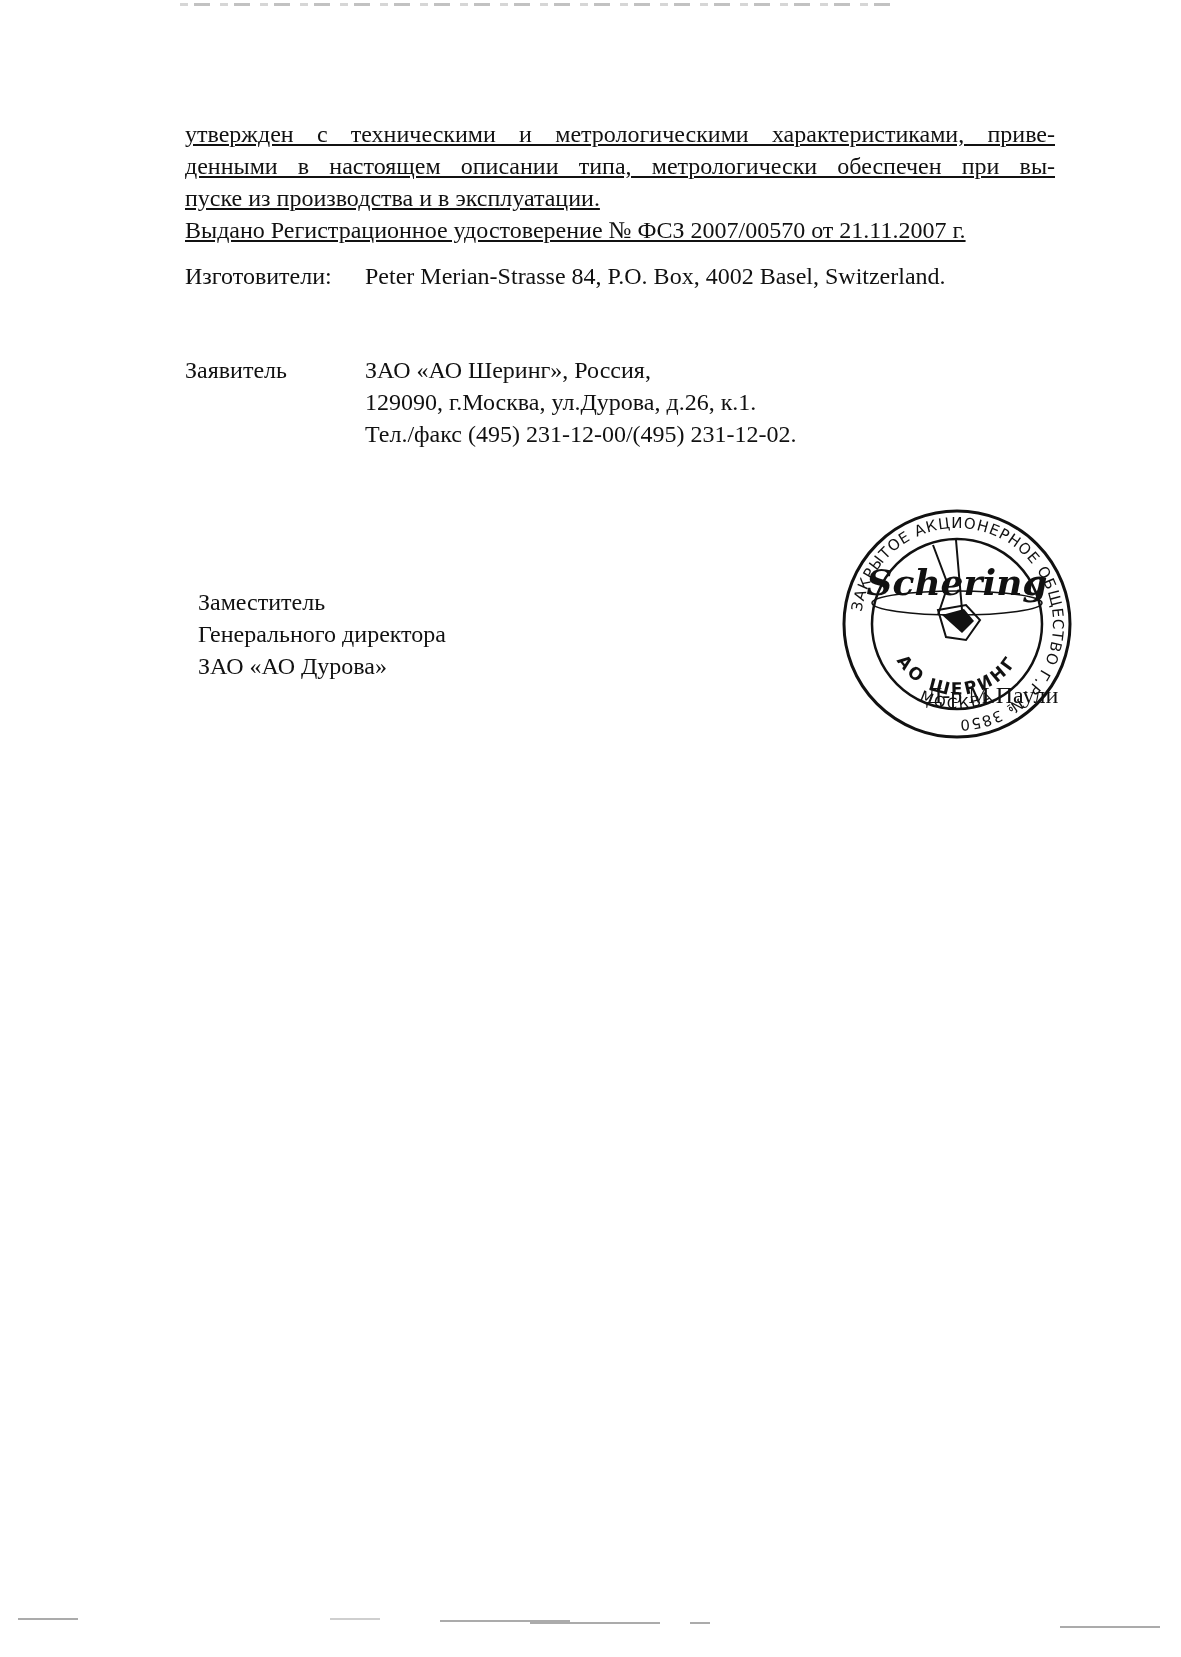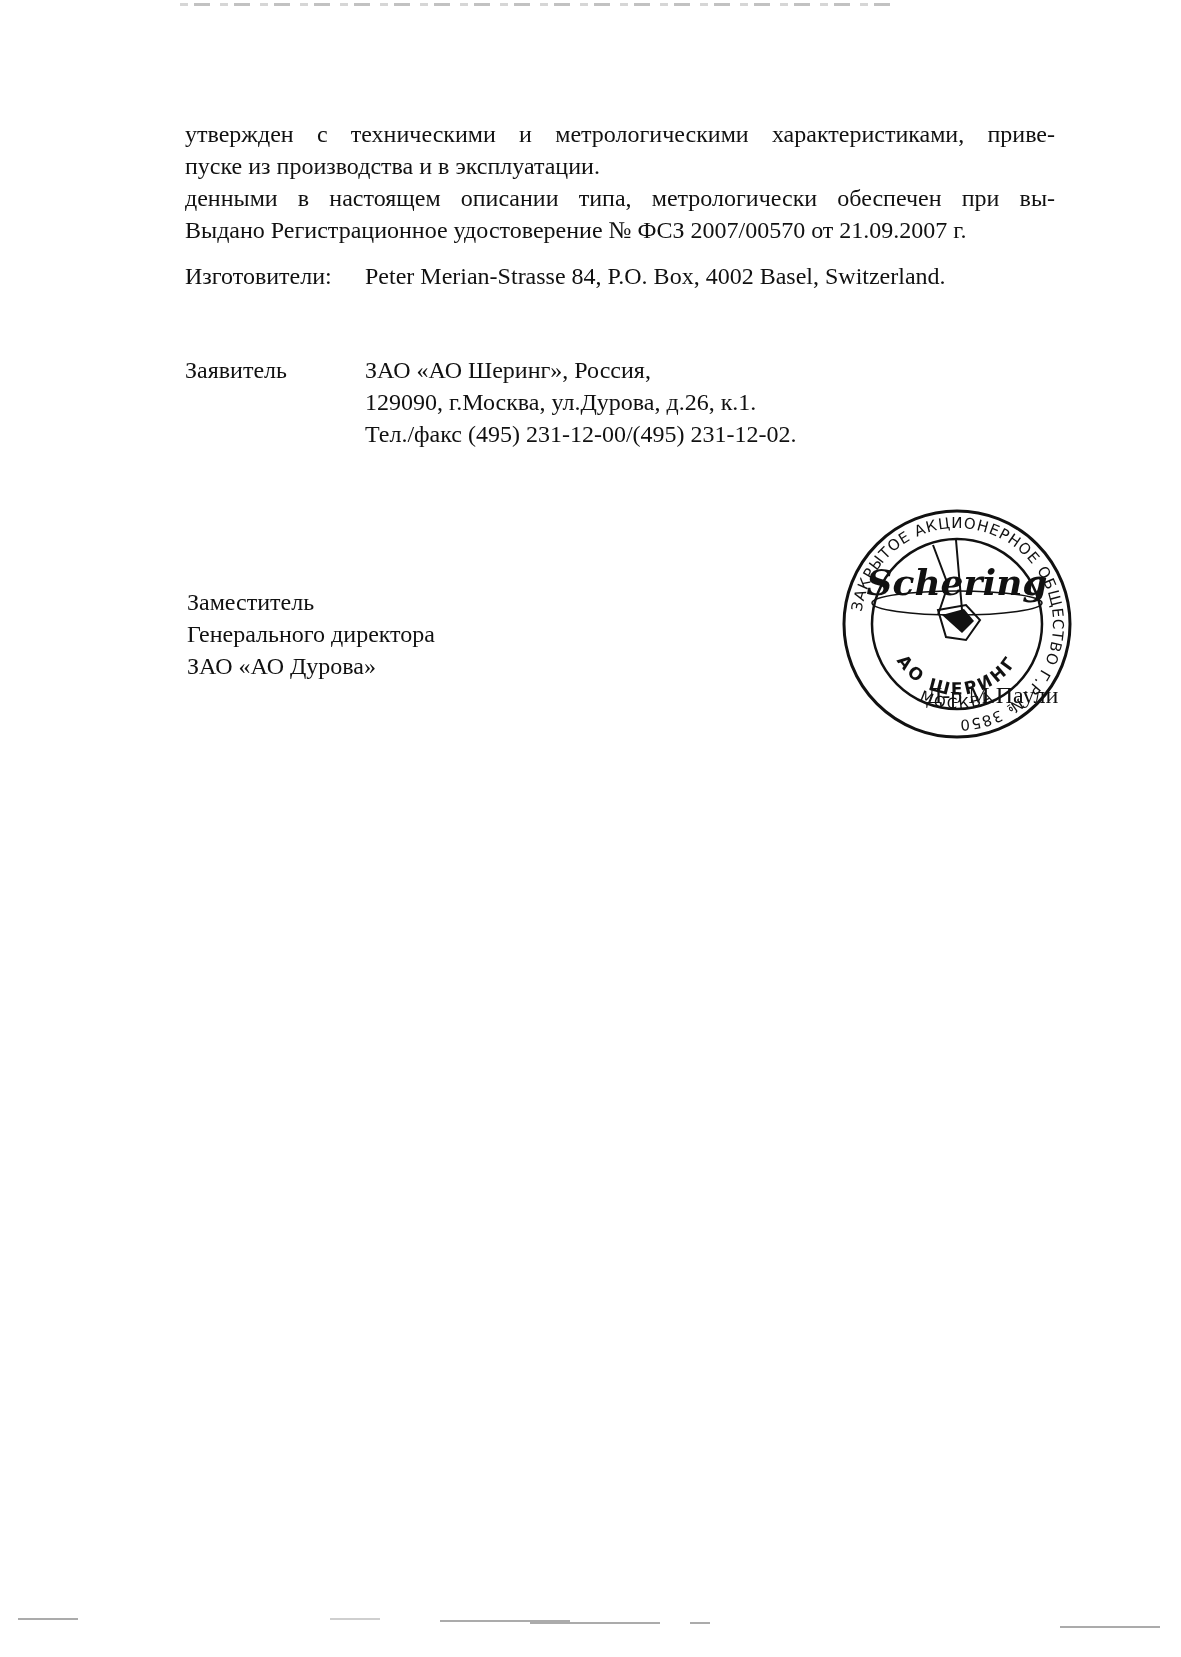--- a/index.html
+++ b/index.html
@@ -2,43 +2,43 @@
 <html><head>
   <meta charset="utf-8">
   <style>
     html, body { margin: 0; padding: 0; background: #ffffff; }
     body { width: 1181px; height: 1657px; position: relative; overflow: hidden; color: #111; font-family: "Liberation Serif", serif; }
     .page { position: absolute; left: 0; top: 0; width: 1181px; height: 1657px; }
     .scan-top { position: absolute; left: 180px; top: 3px; width: 720px; height: 3px;
       background: repeating-linear-gradient(90deg, #bbb 0 8px, transparent 8px 14px, #999 14px 30px, transparent 30px 40px); opacity: .6; }
     .scan-bottom { position: absolute; left: 0; top: 1612px; width: 1181px; height: 20px; }
     .scan-bottom span { position: absolute; height: 2px; background: #888; opacity: .7; }
-    .para { position: absolute; left: 185px; top: 118px; width: 870px; font-size: 24px; line-height: 32px; text-align: justify; }
+    .para { position: absolute; left: 185px; top: 118px; width: 870px; font-size: 24px; line-height: 32px; text-align: justify; text-decoration: underline; }
     .para .line { display: block; white-space: nowrap; }
     .para .line.just { text-align: justify; text-align-last: justify; white-space: normal; }
     .block { position: absolute; left: 185px; font-size: 24px; line-height: 32px; }
     .block .label { position: absolute; left: 0; top: 0; white-space: nowrap; }
     .block .value { position: absolute; left: 180px; top: 0; white-space: nowrap; }
     .block .value div { white-space: nowrap; }
-    .sig { position: absolute; left: 187px; top: 586px; font-size: 24px; line-height: 32px; }
+    .sig { position: absolute; left: 198px; top: 586px; font-size: 24px; line-height: 32px; }
     .sig div { white-space: nowrap; }
     .stamp { position: absolute; left: 838px; top: 505px; width: 238px; height: 238px; }
     .signame { position: absolute; left: 926px; top: 681px; font-size: 24px; line-height: 28px; white-space: nowrap; }
   </style>
 </head>
 <body>
 
 <div class="page">
   <div class="scan-top"></div>
 
   <div class="para">
     <span class="line just">утвержден с техническими и метрологическими характеристиками, приве-</span>
+    <span class="line just">денными в настоящем описании типа, метрологически обеспечен при вы-</span>
     <span class="line">пуске из производства и в эксплуатации.</span>
-    <span class="line just">денными в настоящем описании типа, метрологически обеспечен при вы-</span>
-    <span class="line">Выдано Регистрационное удостоверение  № ФСЗ 2007/00570 от 21.09.2007 г.</span>
+    <span class="line">Выдано Регистрационное удостоверение  № ФСЗ 2007/00570 от 21.11.2007 г.</span>
   </div>
 
   <div class="block" style="top:260px;">
     <div class="label">Изготовители:</div>
     <div class="value" style="left:183px;">
       <div style="margin-left:-3px;text-align:right;">Peter  Merian-Strasse 84, P.O. Box, 4002 Basel, Switzerland.</div>
     </div>
   </div>
 
   <div class="block" style="top:354px;">

